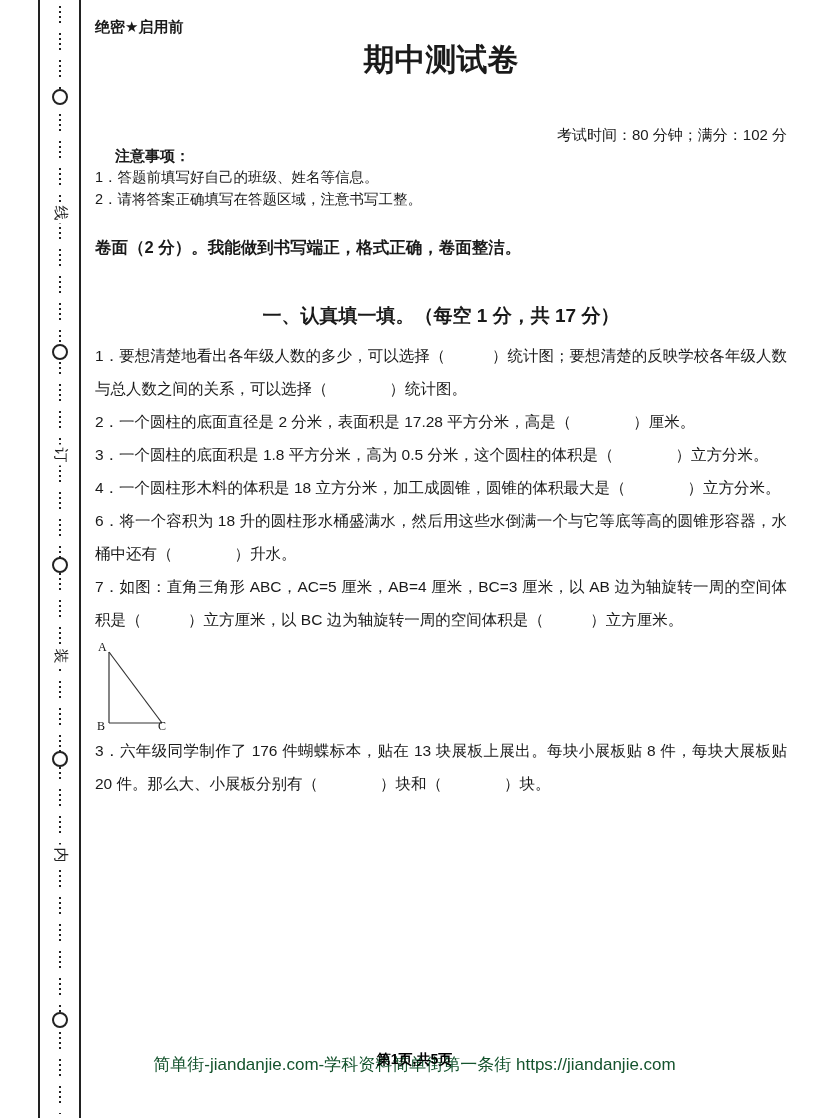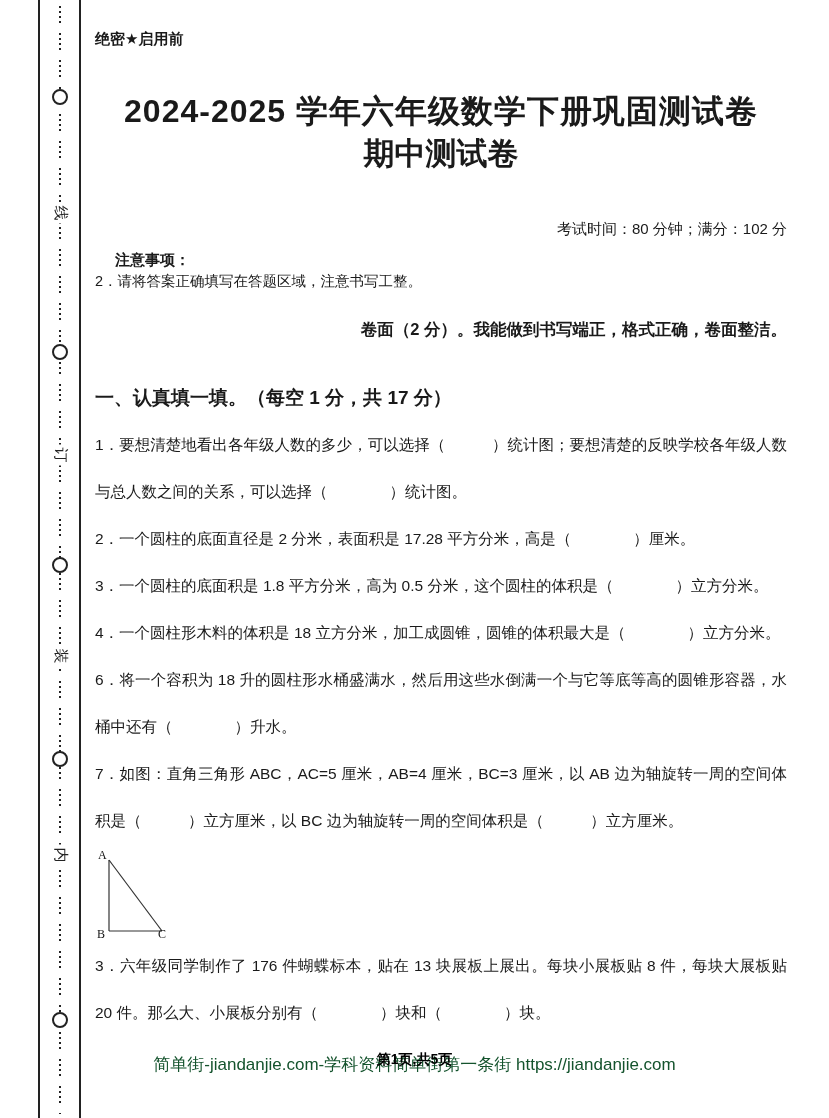--- a/index.html
+++ b/index.html
@@ -27,36 +27,36 @@
   .rail-circle{
     position:absolute;left:52px;width:12px;height:12px;
     border:2px solid #222;border-radius:50%;background:#fff;
   }
   .rail-char{
     position:absolute;left:50px;width:21px;height:24px;
     background:#fff;color:#222;font-size:15px;line-height:24px;
     text-align:center;transform:rotate(90deg);
   }
   
-  .content{position:absolute;left:95px;top:12px;width:692px;padding-top:18px;}
+  .content{position:absolute;left:95px;top:0;width:692px;padding-top:18px;}
   .secret{font-weight:bold;font-size:15px;}
   .title1{margin-top:42px;text-align:center;font-weight:bold;font-size:32px;line-height:1.25;letter-spacing:1px;}
   .title2{margin-top:4px;text-align:center;font-weight:bold;font-size:31px;line-height:1.25;}
   .exam-info{margin-top:46px;text-align:right;font-size:15px;}
   .student-info{margin-top:26px;text-align:center;font-weight:bold;font-size:15px;}
   .student-info .blank{display:inline-block;border-bottom:2px solid #1a1a1a;height:14px;vertical-align:baseline;}
   .blank-class{width:88px;margin-right:28px;}
   .blank-name{width:104px;margin-right:28px;}
   .blank-score{width:104px;}
-  .notice-title{margin-top:12px;font-weight:bold;font-size:15px;padding-left:20px;}
+  .notice-title{margin-top:2px;font-weight:bold;font-size:15px;padding-left:20px;}
   .notice-item{font-size:14.5px;line-height:22px;}
-  .paper-note{margin-top:27px;font-weight:bold;font-size:16.5px;text-align:right;}
-  .section-heading{margin-top:44px;font-weight:bold;font-size:19px;}
+  .paper-note{margin-top:27px;font-weight:bold;font-size:16.5px;}
+  .section-heading{margin-top:44px;font-weight:bold;font-size:19px;text-align:center;}
   .questions{margin-top:10px;}
-  .question{font-size:15.5px;line-height:47px;text-align:justify;margin:0;}
+  .question{font-size:15.5px;line-height:33px;text-align:justify;margin:0;}
   
   .figure{height:94px;margin:2px 0 2px 0;}
   .figure svg{display:block;}
   .figure line{stroke:#333;stroke-width:1.2;}
   .figure text{font-size:12px;fill:#111;font-family:"Liberation Serif","DejaVu Serif",serif;}
   
   .footer{position:absolute;left:0;right:0;top:1053px;height:40px;text-align:center;}
   .watermark{color:#14532d;font-size:17px;}
   .page-info{position:absolute;left:0;right:0;top:-2px;color:#000000;font-weight:bold;font-size:14px;}
 </style>
@@ -76,27 +76,27 @@
   <div class="rail-circle" style="top:557px"></div>
   <div class="rail-char" style="top:644px">装</div>
   <div class="rail-circle" style="top:751px"></div>
   <div class="rail-char" style="top:843px">内</div>
   <div class="rail-circle" style="top:1012px"></div>
 
   <div class="content">
 
     <div class="secret">绝密★启用前</div>
 
-    <div class="title1">2024-2025 学年六年级数学下册巩固测试卷</div>
     <div class="title2">期中测试卷</div>
 
     <div class="exam-info">考试时间：80 分钟；满分：102 分</div>
 
 
     <div class="notice-title">注意事项：</div>
+    <div class="notice-item">1．答题前填写好自己的班级、姓名等信息。</div>
     <div class="notice-item">2．请将答案正确填写在答题区域，注意书写工整。</div>
 
     <div class="paper-note">卷面（2 分）。我能做到书写端正，格式正确，卷面整洁。</div>
 
     <div class="section-heading">一、认真填一填。（每空 1 分，共 17 分）</div>
 
     <div class="questions">
       <p class="question">1．要想清楚地看出各年级人数的多少，可以选择（　　　）统计图；要想清楚的反映学校各年级人数与总人数之间的关系，可以选择（　　　　）统计图。</p>
       <p class="question">2．一个圆柱的底面直径是 2 分米，表面积是 17.28 平方分米，高是（　　　　）厘米。</p>
       <p class="question">3．一个圆柱的底面积是 1.8 平方分米，高为 0.5 分米，这个圆柱的体积是（　　　　）立方分米。</p>

